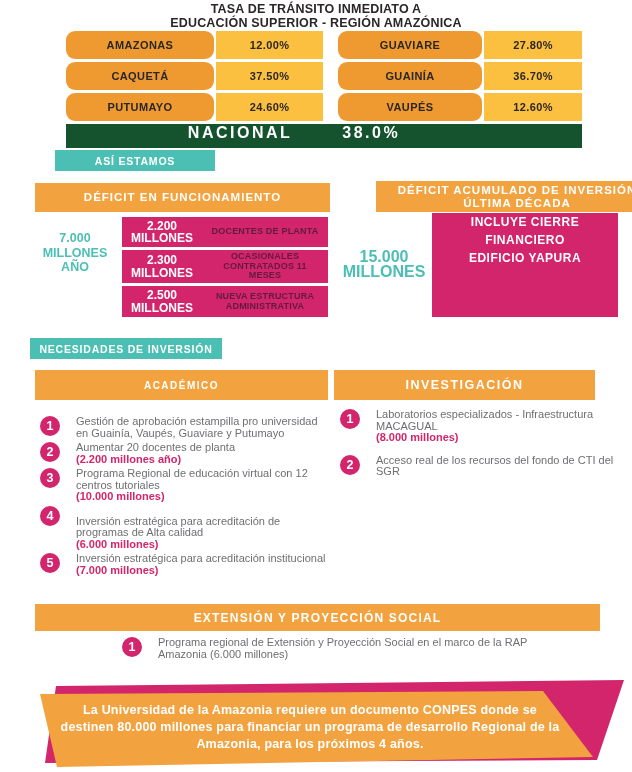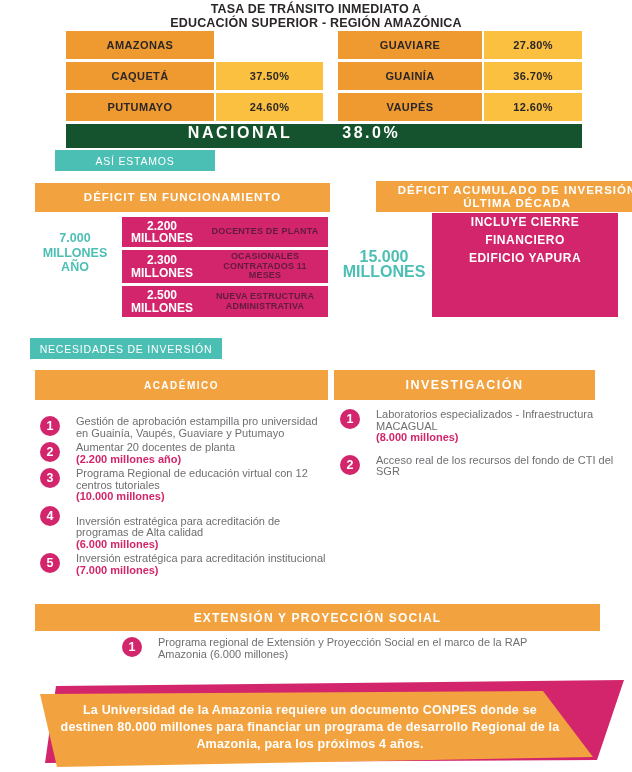--- a/index.html
+++ b/index.html
@@ -10,32 +10,32 @@
   .abs{position:absolute;}
 
   
   .title{left:0;top:3px;width:632px;text-align:center;font-weight:bold;
     font-size:12.5px;line-height:13.5px;color:#2B2627;letter-spacing:.2px;}
 
   
   .trow{display:flex;gap:2px;height:28px;}
   .tcell{display:flex;align-items:center;justify-content:center;
     font-weight:bold;font-size:11px;color:#2B2627;letter-spacing:.4px;}
-  .tname{background:#EE9A31;}
+  .tname{background:#EE9A31;border-radius:9px;}
   .tpct{background:#FBC040;}
   .row-l .tname{width:148px;} .row-l .tpct{width:107px;}
   .row-r .tname{width:144px;} .row-r .tpct{width:98px;}
 
   .national{left:66px;top:124px;width:516px;height:24px;background:#14532d;
     display:flex;align-items:flex-start;justify-content:center;gap:50px;
     padding-right:60px;box-sizing:border-box;color:#fff;font-weight:bold;
     font-size:16px;letter-spacing:2.5px;}
 
   
-  .tealbar{background:#4CBFB5;color:#fff;font-weight:normal;
+  .tealbar{background:#4CBFB5;color:#fff;font-weight:bold;
     display:flex;align-items:center;justify-content:center;letter-spacing:.8px;}
   .bar-asi{left:55px;top:150px;width:160px;height:21px;font-size:10.5px;}
   .bar-nec{left:30px;top:338px;width:192px;height:21px;font-size:10.5px;}
 
   
   .ohead{background:#F2A340;color:#fff;font-weight:bold;text-align:center;
     display:flex;align-items:center;justify-content:center;line-height:13px;
     letter-spacing:1px;padding:0 14px;box-sizing:border-box;}
 
   .teal-total{color:#4CBFB5;font-weight:bold;text-align:center;}
@@ -73,20 +73,21 @@
 
 <div class="page">
 
   <div class="abs title">
     <div>TASA DE TRÁNSITO INMEDIATO A</div>
     <div>EDUCACIÓN SUPERIOR - REGIÓN AMAZÓNICA</div>
   </div>
 
   <div class="abs trow row-l" style="left:66px;top:31px;">
     <div class="tcell tname">AMAZONAS</div>
+    <div class="tcell tpct">12.00%</div>
   </div>
   <div class="abs trow row-l" style="left:66px;top:62px;">
     <div class="tcell tname">CAQUETÁ</div>
     <div class="tcell tpct">37.50%</div>
   </div>
   <div class="abs trow row-l" style="left:66px;top:93px;">
     <div class="tcell tname">PUTUMAYO</div>
     <div class="tcell tpct">24.60%</div>
   </div>
 

